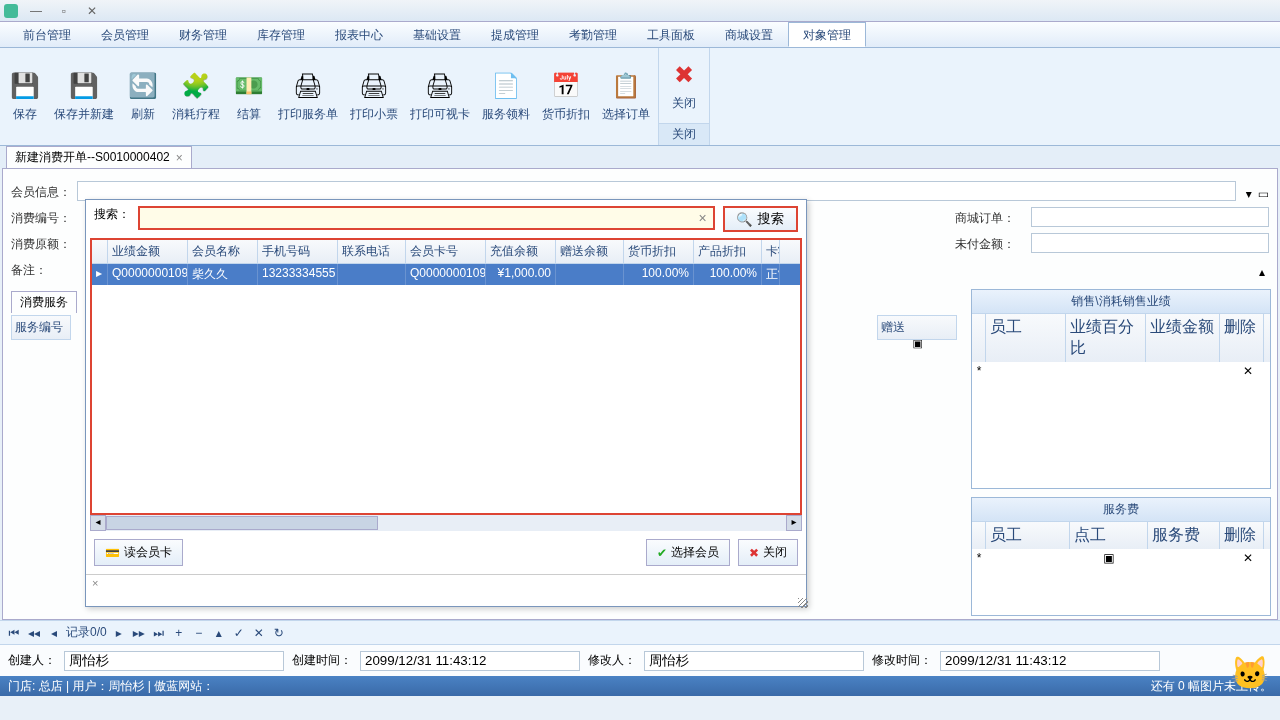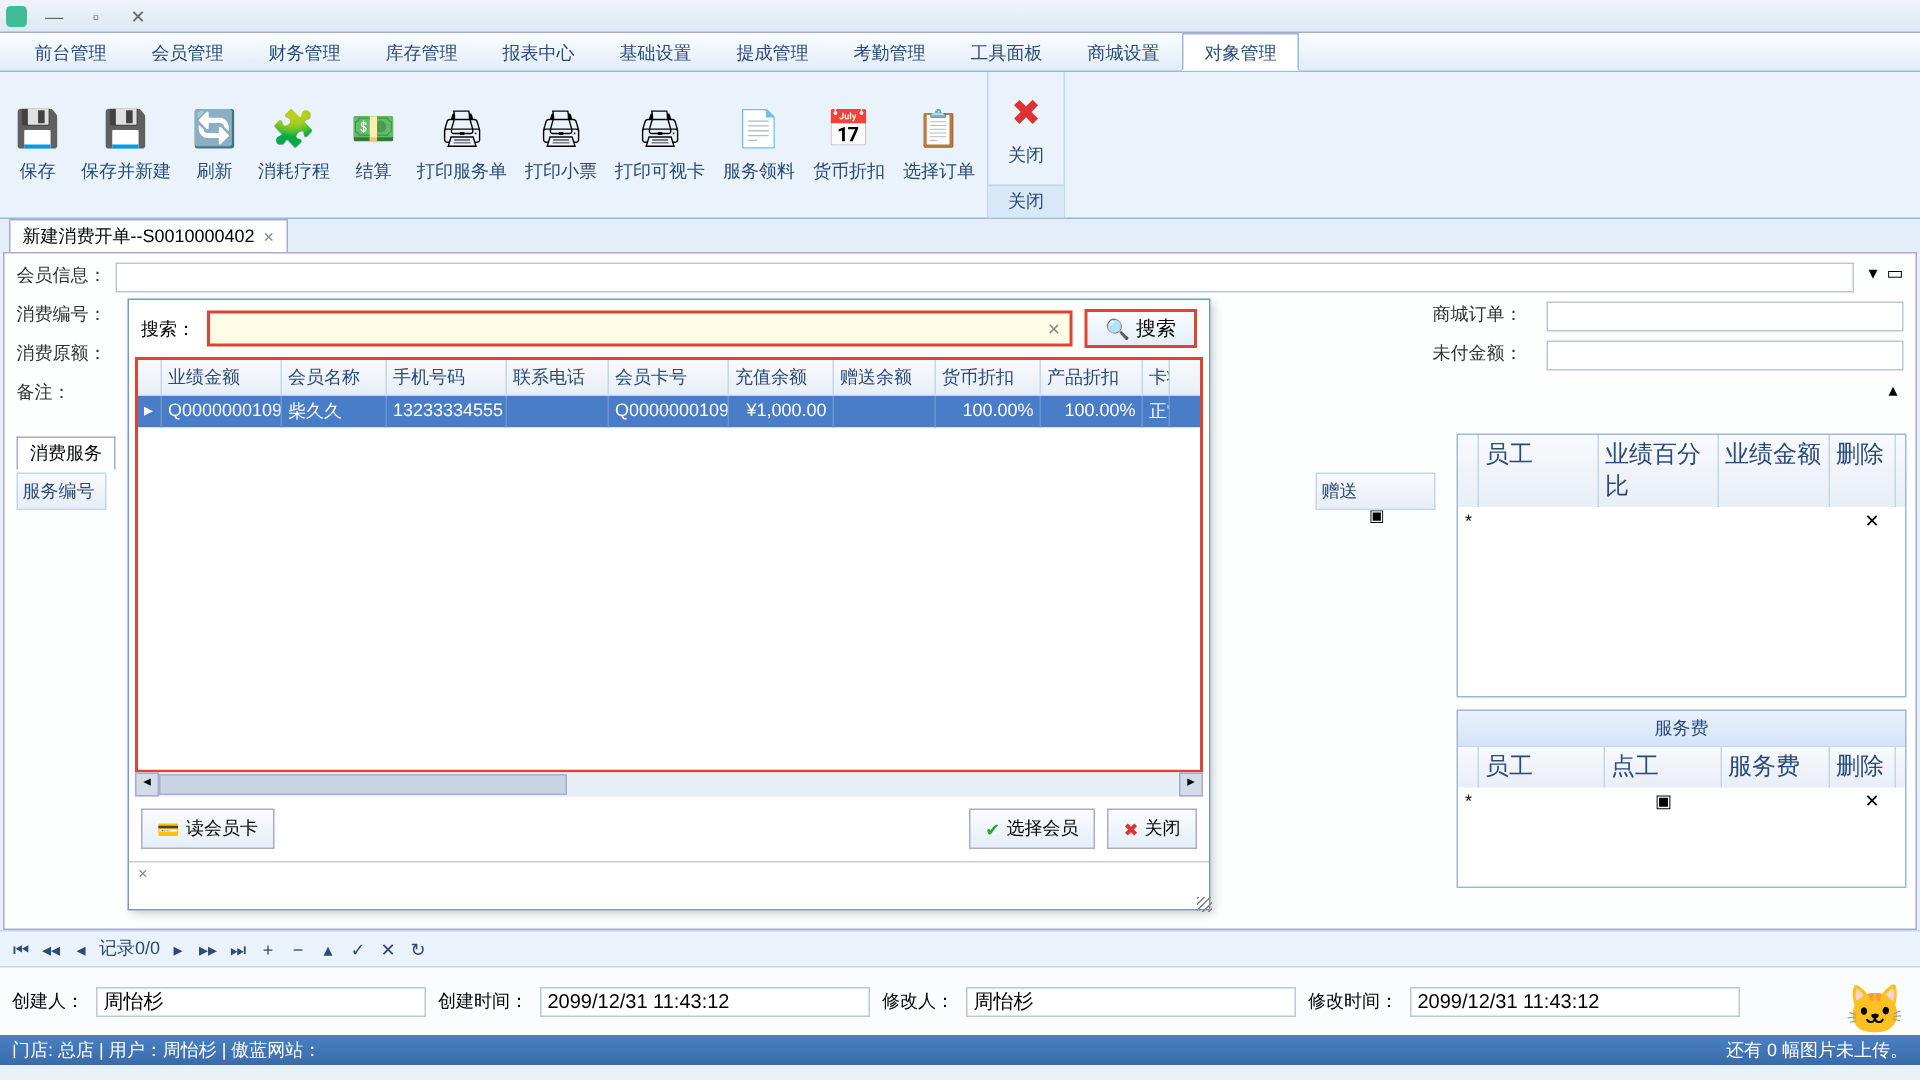--- a/index.html
+++ b/index.html
@@ -16,25 +16,25 @@
 .ribbon-group{border-right:1px solid #c2d6ec;display:flex;flex-direction:column}
 .ribbon-btns{display:flex;flex:1;padding:2px}
 .ribbon-btn{display:flex;flex-direction:column;align-items:center;justify-content:center;padding:4px 6px;cursor:pointer;min-width:46px}
 .ribbon-icon{width:32px;height:32px;margin-bottom:4px;display:flex;align-items:center;justify-content:center;font-size:24px}
 .ribbon-label{font-size:12px;color:#2a4a7a;white-space:nowrap}
 .ribbon-title{text-align:center;font-size:12px;color:#2a4a7a;padding:2px;background:#d9e8f7;border-top:1px solid #c2d6ec}
 .tabstrip{height:22px;background:#e4eef8;display:flex;align-items:flex-end;padding:0 6px}
 .tab{background:#fdfefe;border:1px solid #aac;border-bottom:none;padding:2px 8px;display:flex;align-items:center;gap:6px;font-size:12px}
 .content{background:#fdfefe;height:452px;border:1px solid #aac;margin:0 2px;position:relative}
 .form-rows{padding:6px 8px}
-.form-row{display:flex;align-items:flex-start;height:26px;gap:6px}
+.form-row{display:flex;align-items:flex-end;height:26px;gap:6px}
 .flabel{width:60px;color:#333;text-align:left}
 .finput{border:1px solid #b8c8d8;height:20px;background:#fff}
 .popup{position:absolute;left:82px;top:30px;width:722px;height:408px;background:#fff;border:1px solid #7a96bc;box-shadow:2px 2px 6px rgba(0,0,0,.2)}
-.popup-search{display:flex;align-items:center;padding:6px 8px;gap:8px}
+.popup-search{display:flex;align-items:flex-start;padding:6px 8px;gap:8px}
 .search-box{flex:1;height:24px;border:2px solid #d43;background:#fffce8;display:flex;align-items:center;padding:0 6px}
 .search-input{flex:1;border:none;background:transparent;outline:none}
 .search-clear{color:#888;cursor:pointer;font-size:14px}
 .search-btn{height:26px;padding:0 12px;border:2px solid #d43;background:linear-gradient(#fafcfe,#e4eef8);cursor:pointer;display:flex;align-items:center;gap:4px}
 .grid{margin:0 4px;border:2px solid #d43}
 .grid-head{display:flex;background:linear-gradient(#f8fafc,#e8eef6);border-bottom:1px solid #c2d6ec}
 .gh{border-right:1px solid #c2d6ec;padding:3px 4px;color:#2a4a7a;font-size:12px;white-space:nowrap;overflow:hidden}
 .grid-row{display:flex;background:#4a7dc8;color:#fff}
 .gc{border-right:1px solid #6a93d0;padding:2px 4px;font-size:12px;white-space:nowrap;overflow:hidden}
 .grid-body{height:228px;background:#fff}
@@ -47,21 +47,21 @@
 .popup-status{border-top:1px solid #ccc;padding:2px 6px;color:#888;font-size:11px}
 .rside{position:absolute;right:6px;top:120px;width:300px}
 .panel{border:1px solid #9cb8d8;background:#fff;margin-bottom:8px}
 .panel-title{background:linear-gradient(#eaf2fc,#d4e4f6);text-align:center;padding:3px;color:#2a4a7a;border-bottom:1px solid #c2d6ec}
 .panel-head{display:flex;background:linear-gradient(#f8fafc,#e8eef6)}
 .ph{border-right:1px solid #c2d6ec;padding:3px 4px;font-size:16px;color:#2a4a7a}
 .panel-body{height:108px}
 .panel-erow{display:flex;height:18px;align-items:center}
 .navigator{height:24px;background:#eaf3fc;border-top:1px solid #c2d6ec;display:flex;align-items:center;padding:0 6px;gap:4px;font-size:12px;color:#2a4a7a}
 .nav-btn{width:16px;text-align:center;cursor:pointer}
-.footer-form{height:46px;background:#fafcfe;display:flex;align-items:center;padding:0 8px;gap:8px;border-top:1px solid #c2d6ec}
+.footer-form{height:32px;background:#fafcfe;display:flex;align-items:center;padding:0 8px;gap:8px;border-top:1px solid #c2d6ec}
 .ff-input{border:1px solid #b8c8d8;height:20px;padding:0 4px;background:#fff}
 .statusbar{height:20px;background:linear-gradient(#4a82c4,#3a6aa8);color:#fff;display:flex;align-items:center;padding:0 8px;font-size:12px}
 .sb-right{margin-left:auto}
 .mascot{position:absolute;right:10px;bottom:28px;font-size:32px}
 .w1{width:16px}.w80{width:80px}.w70{width:70px}.w68{width:68px}.w18{width:18px}
 </style>
 </head>
 <body>
 
 <div class="titlebar">
@@ -251,20 +251,21 @@
           <span style="color:#d33">✖</span>
           <span>关闭</span>
         </button>
     </div>
     <div class="popup-status">×</div>
     <div style="position:absolute;right:-2px;bottom:-2px;width:10px;height:10px;background:repeating-linear-gradient(135deg,#888 0 1px,transparent 1px 3px)"></div>
   </div>
 
   <div class="rside">
     <div class="panel">
+      <div class="panel-title">销售\消耗销售业绩</div>
       <div class="panel-head">
         <div class="ph" style="width:14px"></div>
         <div class="ph" style="width:80px">员工</div>
         <div class="ph" style="width:80px">业绩百分比</div>
         <div class="ph" style="width:74px">业绩金额</div>
         <div class="ph" style="width:44px">删除</div>
       </div>
       <div class="panel-erow">
           <div style="width:14px;text-align:center">*</div>
           <div style="flex:1"></div>

